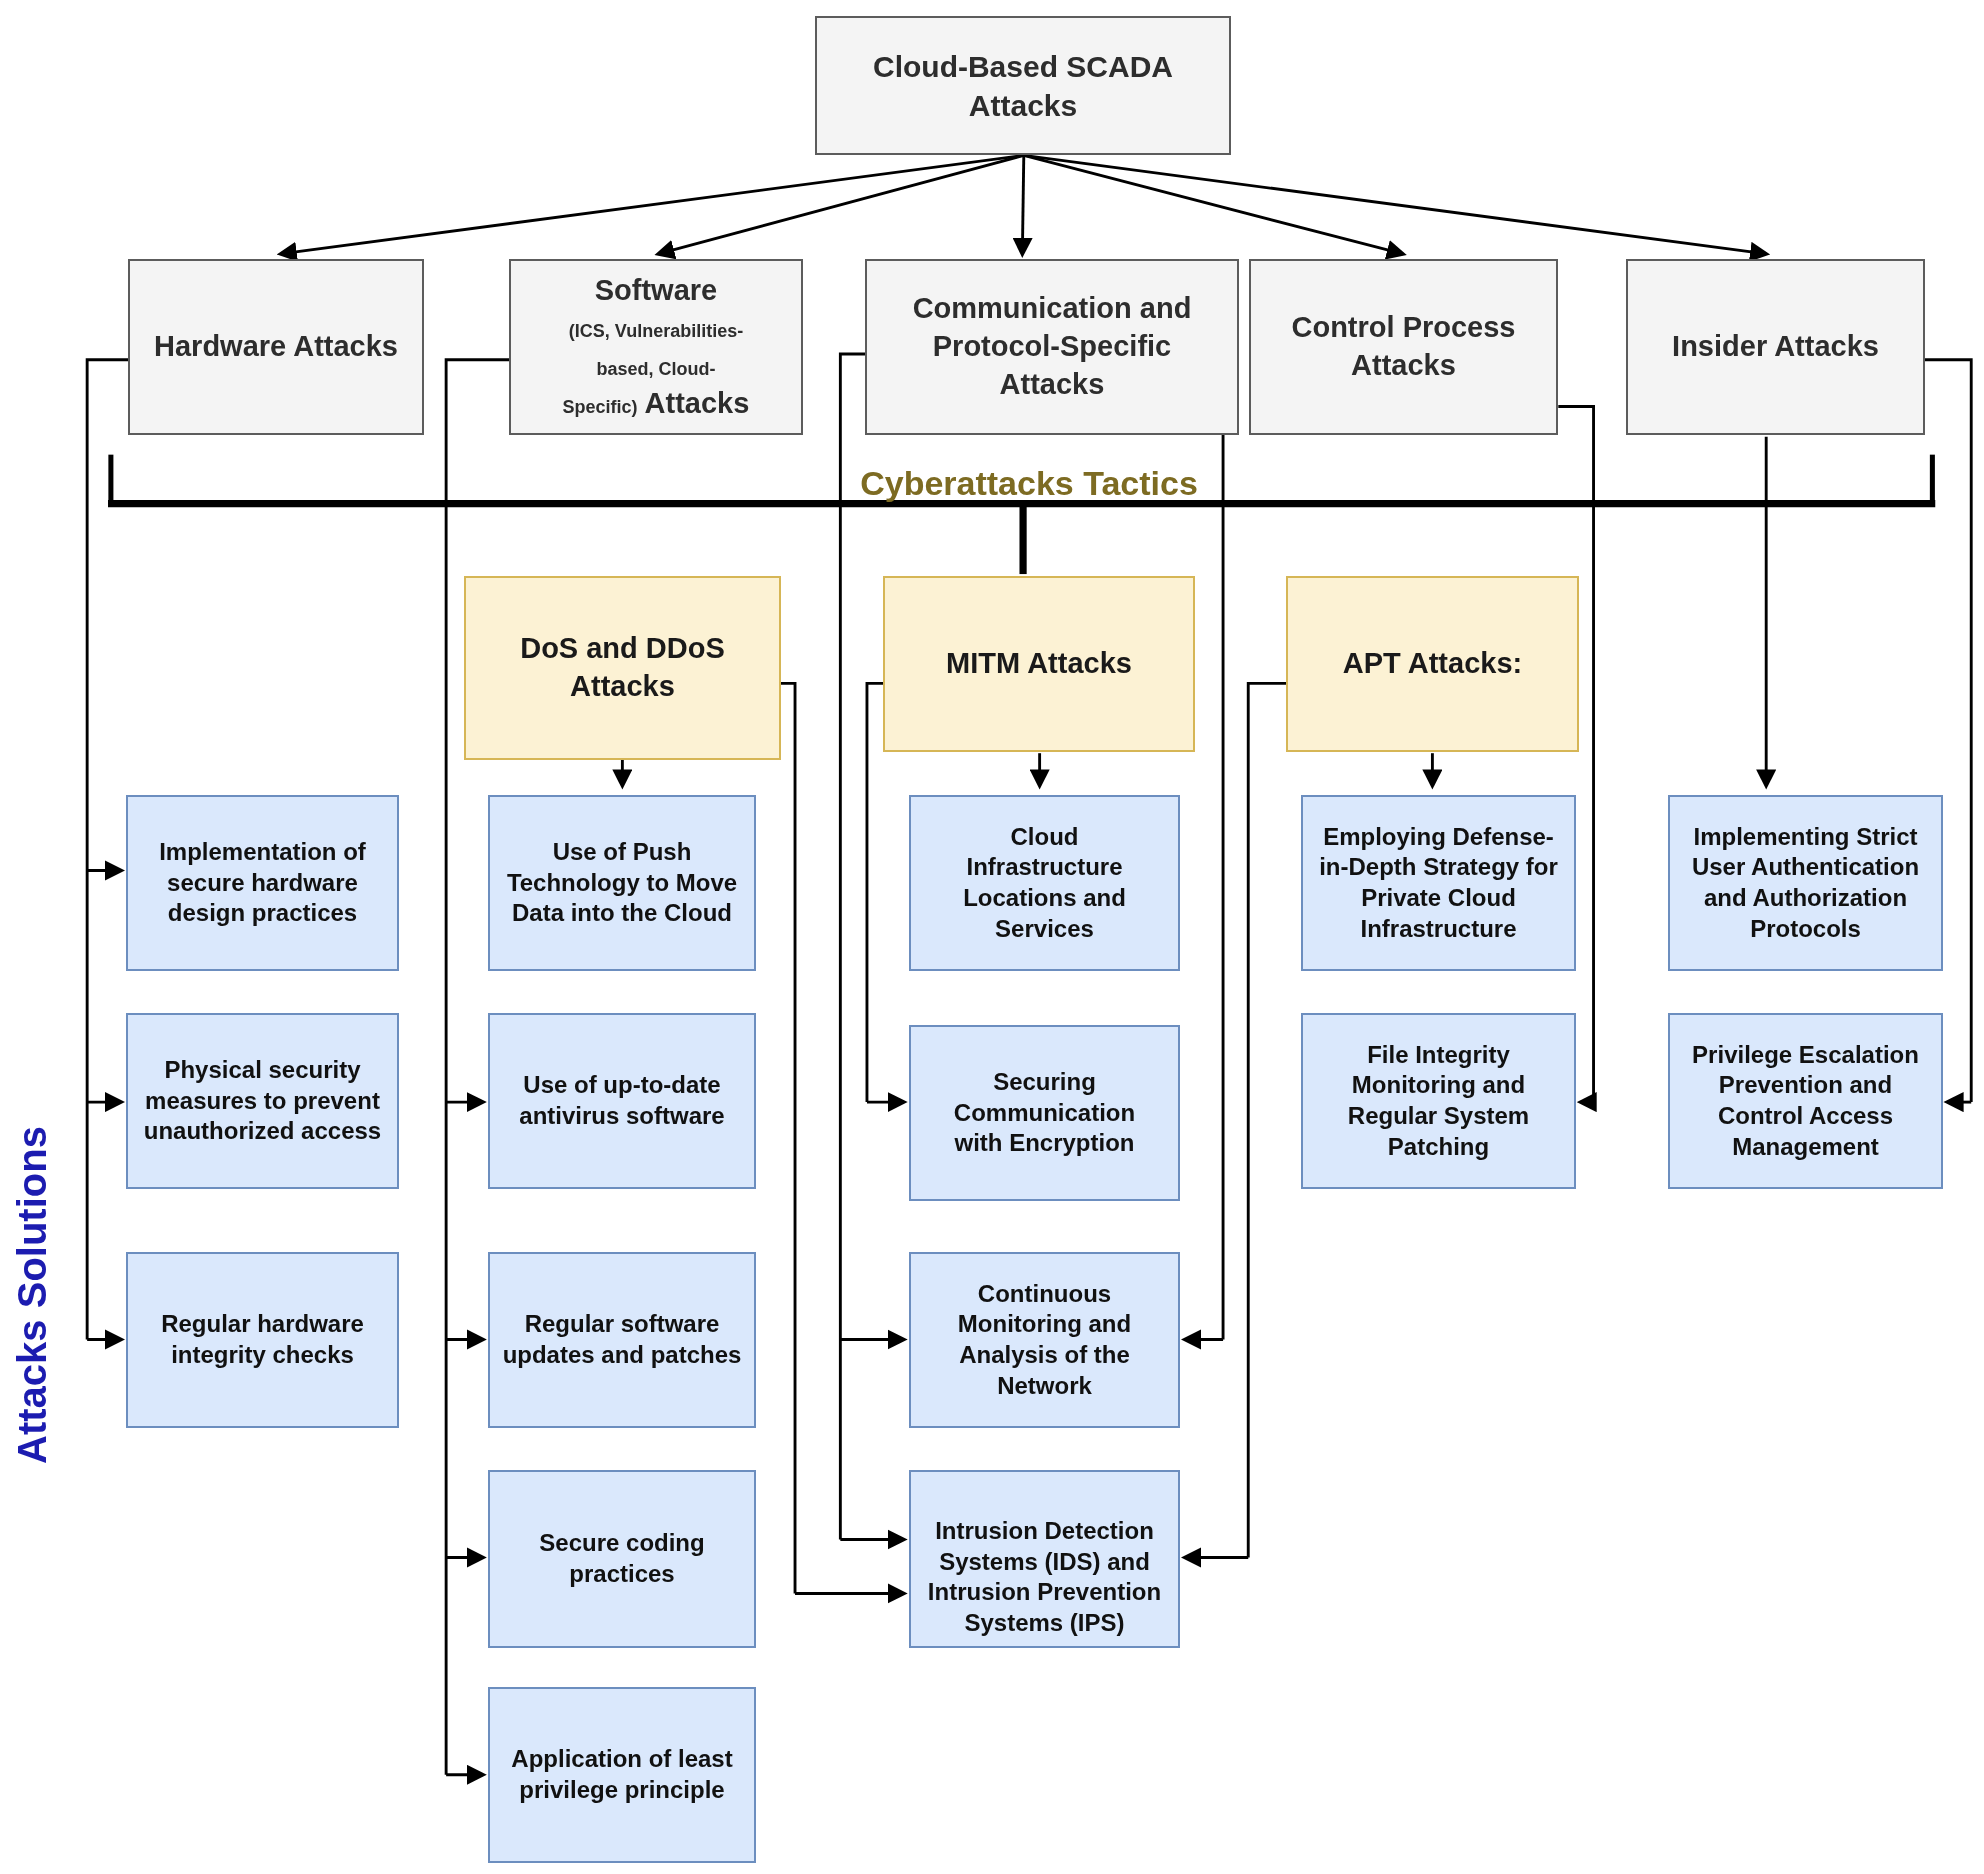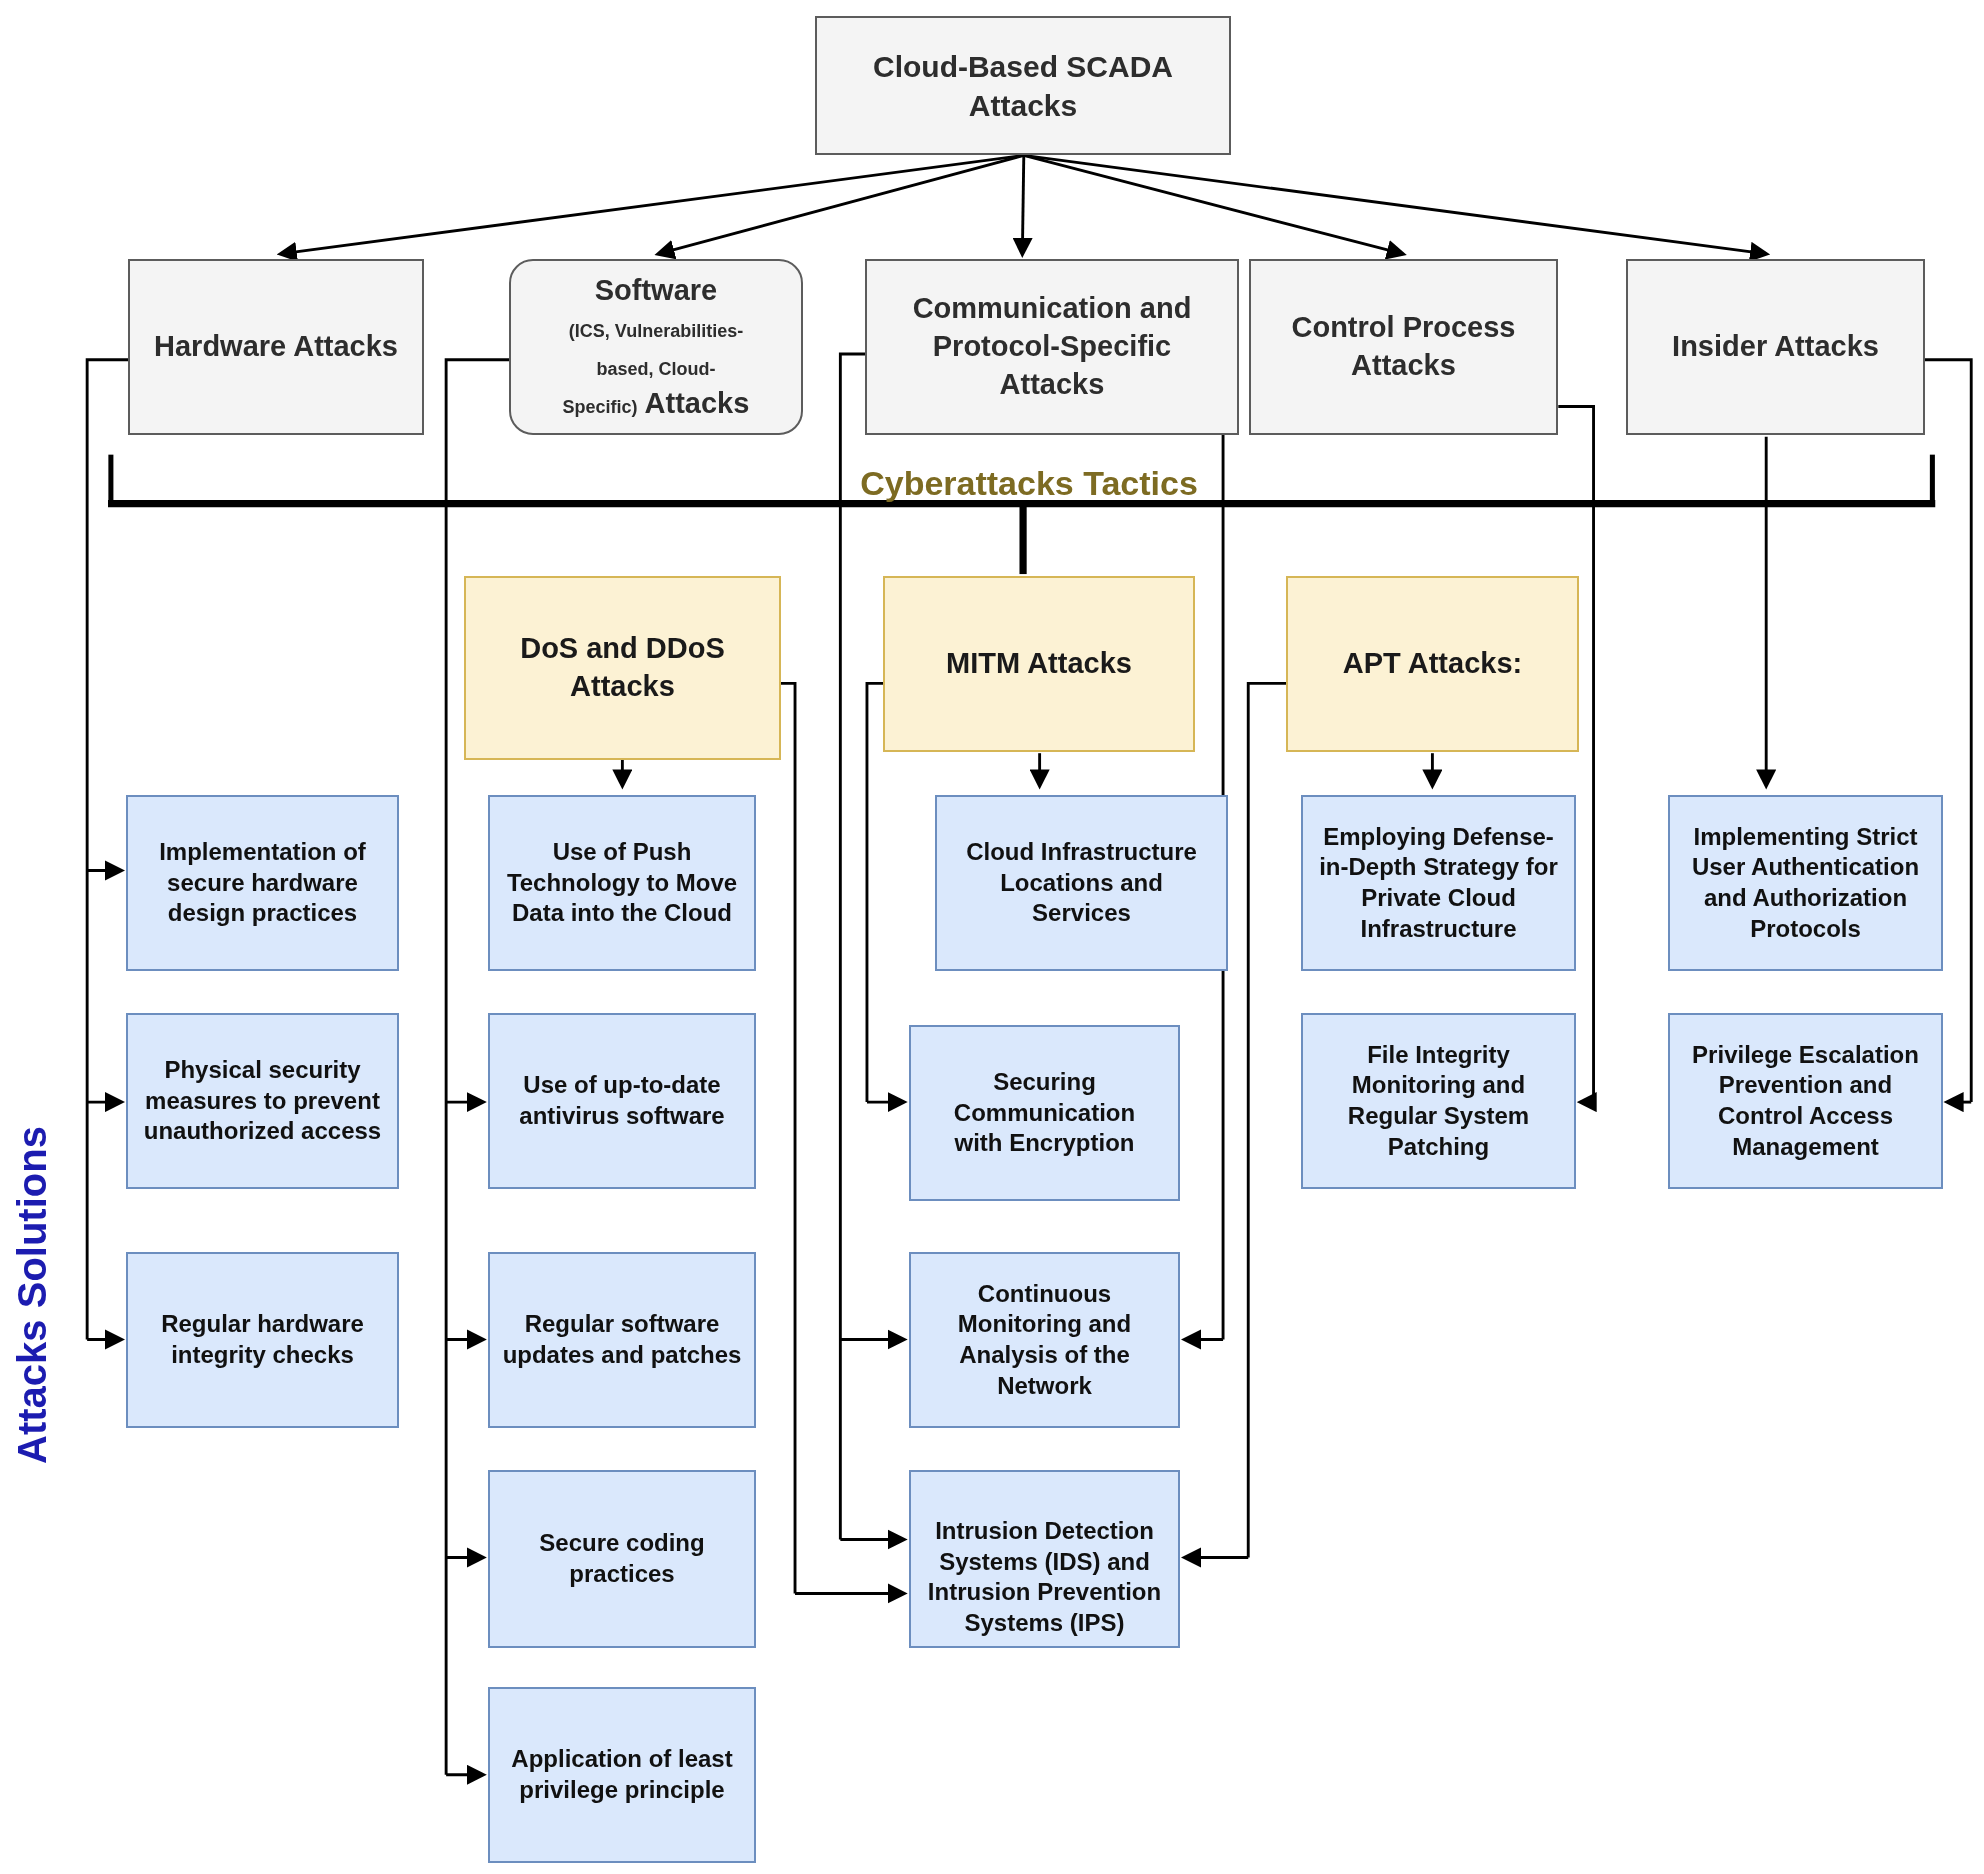--- a/index.html
+++ b/index.html
@@ -131,21 +131,21 @@
   </svg>
 
   <div class="box cat root-box" style="left:815px;top:16px;width:416px;height:139px;">
     <span>Cloud-Based SCADA Attacks</span>
   </div>
 
   <div class="box cat" style="left:128px;top:259px;width:296px;height:176px;">
     <span>Hardware Attacks</span>
   </div>
 
-  <div class="box cat" style="left:509px;top:259px;width:294px;height:176px;border-radius:24px;">
+  <div class="box cat" style="left:509px;top:259px;width:294px;height:176px;">
     <div>
       <span class="big-ln">Software</span><br>
       <span class="small-ln">(ICS, Vulnerabilities-</span><br>
       <span class="small-ln">based, Cloud-</span><br>
       <span class="small-ln">Specific)</span>
       <span class="big-ln">Attacks</span>
     </div>
   </div>
 
   <div class="box cat" style="left:865px;top:259px;width:374px;height:176px;">
@@ -192,21 +192,21 @@
   <div class="box sol" style="left:488px;top:1252px;width:268px;height:176px;">
     <span>Regular software updates and patches</span>
   </div>
   <div class="box sol" style="left:488px;top:1470px;width:268px;height:178px;">
     <span>Secure coding practices</span>
   </div>
   <div class="box sol" style="left:488px;top:1687px;width:268px;height:176px;">
     <span>Application of least privilege principle</span>
   </div>
 
-  <div class="box sol" style="left:909px;top:795px;width:293px;height:176px;margin-left:26px;">
+  <div class="box sol" style="left:909px;top:795px;width:271px;height:176px;">
     <span style="padding:0 21.6px;">Cloud Infrastructure Locations and Services</span>
   </div>
   <div class="box sol" style="left:909px;top:1025px;width:271px;height:176px;">
     <span style="padding:0 29px;">Securing Communication with Encryption</span>
   </div>
   <div class="box sol" style="left:909px;top:1252px;width:271px;height:176px;">
     <span style="padding:0 21.6px;">Continuous Monitoring and Analysis of the Network</span>
   </div>
   <div class="box sol" style="left:909px;top:1470px;width:271px;height:178px;align-items:flex-end;">
     <span>Intrusion Detection Systems (IDS) and Intrusion Prevention Systems (IPS)</span>

